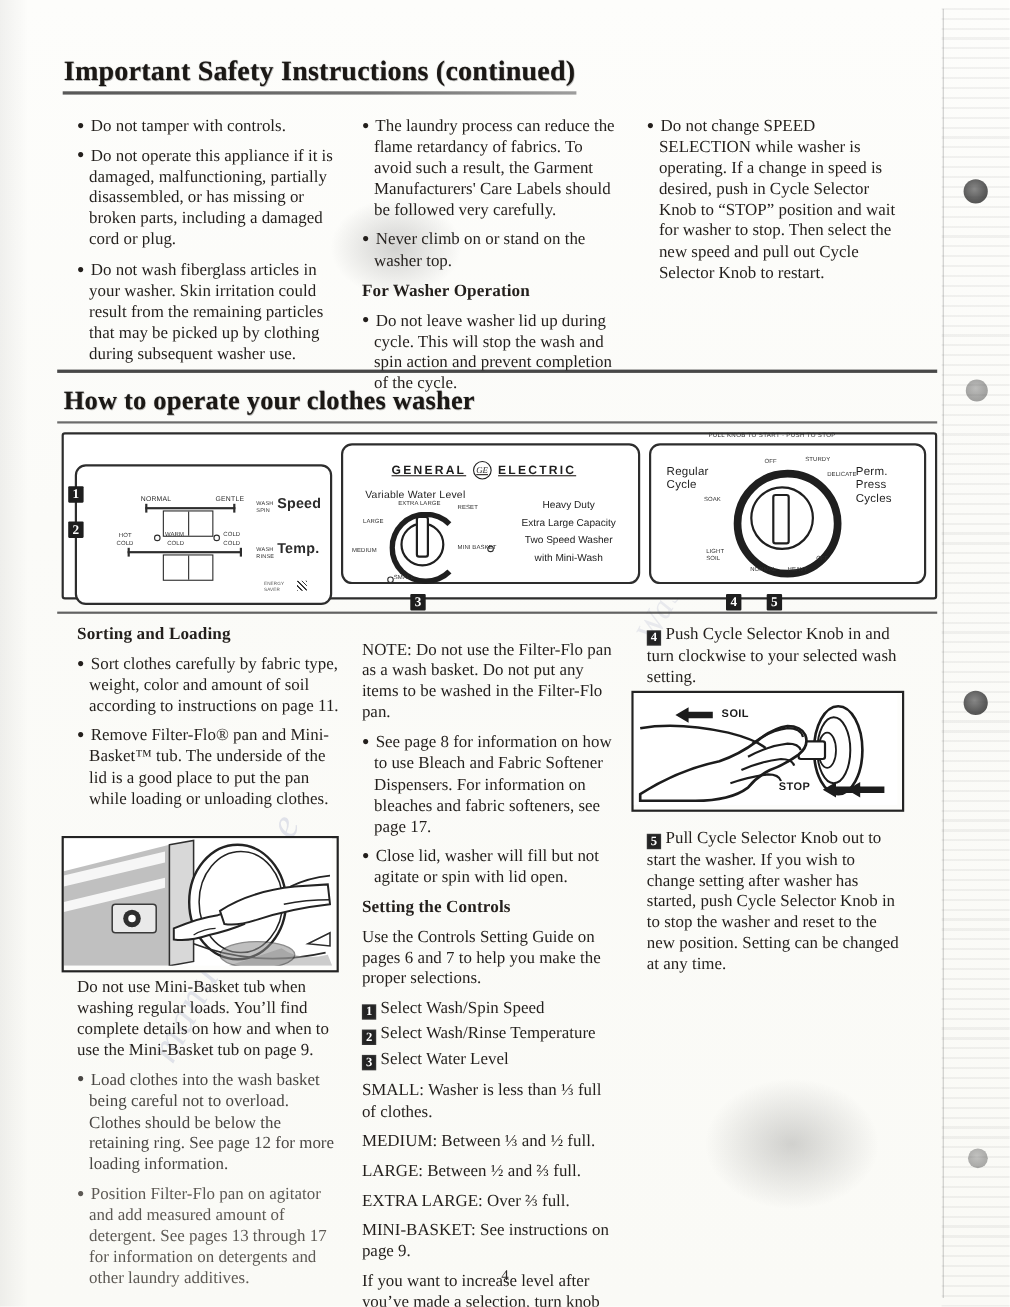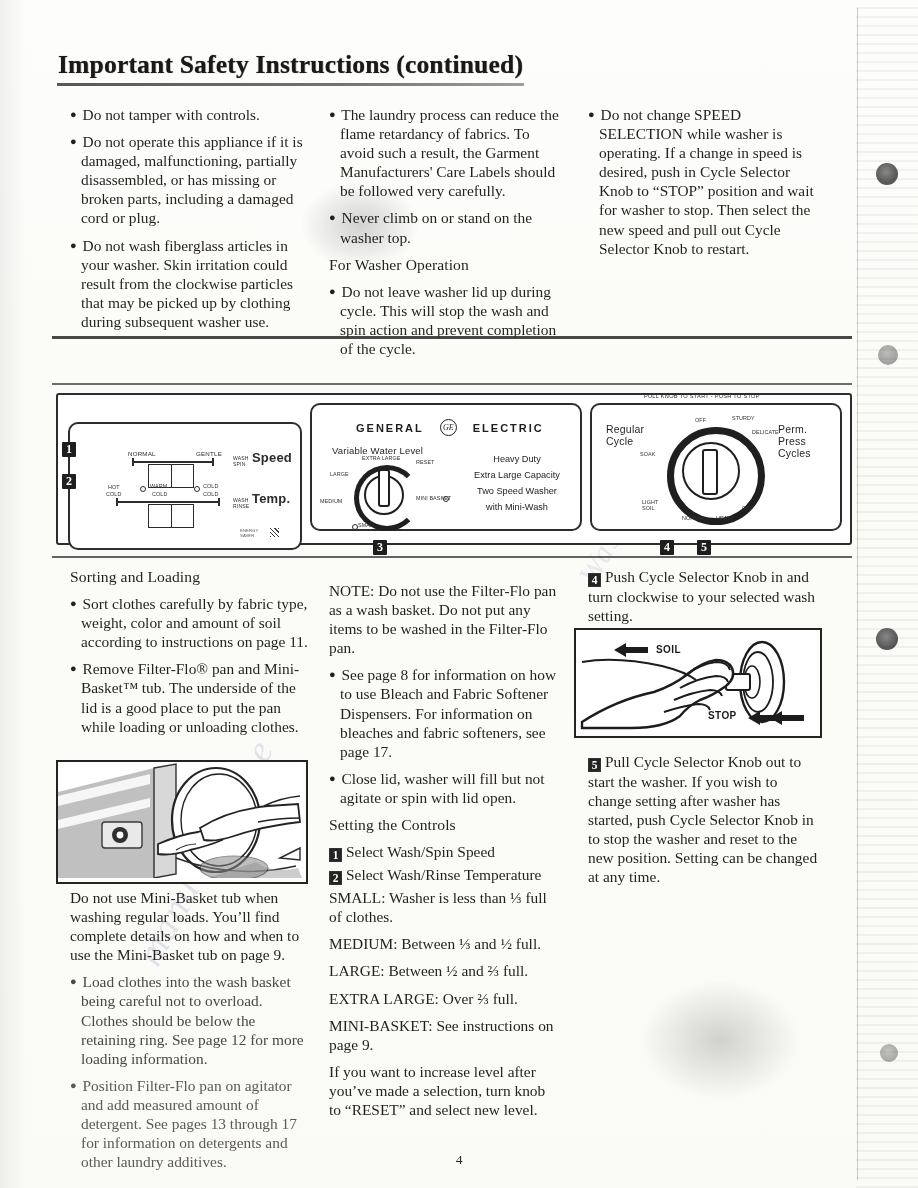--- a/index.html
+++ b/index.html
@@ -138,21 +138,21 @@
   .bullet-p {
     text-indent: -11px;
     padding-left: 11px;
   }
   .bullet {
     font-size: 11px;
     vertical-align: 2px;
     letter-spacing: 2px;
   }
   .subhead {
-    font-weight: normal;
+    font-weight: bold;
     margin: 0 0 1px 0;
     font-size: 15.6px;
     letter-spacing: .1px;
   }
   .faded { color: #4a4744; }
   .faded2 { color: #5d5954; }
 
   
   .numbox {
     display: inline-block;
@@ -318,35 +318,36 @@
   <div class="watermark wm1">e.com</div>
   <div class="watermark wm2">manualsonline</div>
   <div class="watermark wm3">Washer</div>
 
   <div class="section-head" id="title-safety">Important Safety Instructions (continued)</div>
   <div id="rule-under-title"></div>
 
   <div class="col" id="safety-col-1" style="left:58px; top:105px; width:255px;">
     <p class="bullet-p"><span class="bullet">●</span> <span>Do not tamper with controls.</span></p>
     <p class="bullet-p"><span class="bullet">●</span> <span>Do not operate this appliance if it is damaged, malfunctioning, partially disassembled, or has missing or broken parts, including a damaged cord or plug.</span></p>
-    <p class="bullet-p"><span class="bullet">●</span> <span>Do not wash fiberglass articles in your washer. Skin irritation could result from the clockwise particles that may be picked up by clothing during subsequent washer use.</span></p>
+    <p class="bullet-p"><span class="bullet">●</span> <span>Do not wash fiberglass articles in your washer. Skin irritation could result from the remaining particles that may be picked up by clothing during subsequent washer use.</span></p>
   </div>
 
   <div class="col" id="safety-col-2" style="left:317px; top:105px; width:243px;">
     <p class="bullet-p"><span class="bullet">●</span> <span>The laundry process can reduce the flame retardancy of fabrics. To avoid such a result, the Garment Manufacturers' Care Labels should be followed very carefully.</span></p>
     <p class="bullet-p"><span class="bullet">●</span> <span>Never climb on or stand on the washer top.</span></p>
     <p class="subhead">For Washer Operation</p>
     <p class="bullet-p"><span class="bullet">●</span> <span>Do not leave washer lid up during cycle. This will stop the wash and spin action and prevent completion of the cycle.</span></p>
   </div>
 
   <div class="col" id="safety-col-3" style="left:576px; top:105px; width:243px;">
     <p class="bullet-p"><span class="bullet">●</span> <span>Do not change SPEED SELECTION while washer is operating. If a change in speed is desired, push in Cycle Selector Knob to “STOP” position and wait for washer to stop. Then select the new speed and pull out Cycle Selector Knob to restart.</span></p>
   </div>
 
   <div id="rule-above-operate"></div>
+  <div class="section-head" id="title-operate">How to operate your clothes washer</div>
   <div id="rule-below-operate"></div>
 
   <div id="panel-art">
 
     <div class="panel-seg" id="seg-left">
       <div class="tinytext" style="left:58px; top:26px;">NORMAL</div>
       <div class="tinytext" style="left:126px; top:26px;">GENTLE</div>
       <div class="slider-rail" style="left:62px; top:37px; width:82px;"></div>
       <div class="rocker" style="left:78px; top:40px;">
           <span></span>
@@ -371,21 +372,21 @@
       <div class="tinytext" style="left:163px; top:32px; font-size:5px; line-height:5.5px;">WASH<br>SPIN</div>
       <div class="tinytext" style="left:182px; top:30px; font-size:13px; font-weight:bold;">Speed</div>
       <div class="tinytext" style="left:163px; top:74px; font-size:5px; line-height:5.5px;">WASH<br>RINSE</div>
       <div class="tinytext" style="left:182px; top:71px; font-size:13px; font-weight:bold;">Temp.</div>
 
       <div class="minitext" style="left:170px; top:105px; font-size:4.2px; line-height:4.8px; color:#5a5a5a;">ENERGY<br>SAVER</div>
       <div style="position:absolute;left:200px;top:104px;width:9px;height:9px;background:repeating-linear-gradient(45deg,#3a3a3a 0 1px,transparent 1px 3px);"></div>
     </div>
 
     <div class="panel-seg" id="seg-center">
-      <div style="position:absolute;left:44px;top:14px;display:flex;align-items:center;gap:16px;">
+      <div style="position:absolute;left:44px;top:14px;display:flex;align-items:center;gap:6px;text-decoration:underline;">
         <span style="font-family:'Liberation Sans',sans-serif;font-size:11px;font-weight:bold;letter-spacing:2px;color:#1d1d1d;">GENERAL</span>
         <span style="display:inline-block;width:15px;height:15px;border-radius:50%;border:1.4px solid #1d1d1d;font-family:'Liberation Serif',serif;font-size:8px;font-style:italic;text-align:center;line-height:15px;color:#1d1d1d;">GE</span>
         <span style="font-family:'Liberation Sans',sans-serif;font-size:11px;font-weight:bold;letter-spacing:2px;color:#1d1d1d;">ELECTRIC</span>
       </div>
 
       <div class="tinytext" style="left:20px;top:42px;font-size:9.5px;color:#1f1f1f;">Variable Water Level</div>
 
       <div class="knob-ring" style="left:42px; top:60px; width:56px; height:56px; border-width:5px; border-color:#1f1f1f; border-right-color:transparent;"></div>
       <div class="knob-body" style="left:52px; top:70px; width:36px; height:36px;"></div>
       <div class="knob-pointer" style="left:66px; top:64px; width:8px; height:34px;"></div>
@@ -469,22 +470,24 @@
     <p>Do not use Mini-Basket tub when washing regular loads. You’ll find complete details on how and when to use the Mini-Basket tub on page 9.</p>
     <p class="bullet-p faded"><span class="bullet">●</span> <span>Load clothes into the wash basket being careful not to overload. Clothes should be below the retaining ring. See page 12 for more loading information.</span></p>
     <p class="bullet-p faded2"><span class="bullet">●</span> <span>Position Filter-Flo pan on agitator and add measured amount of detergent. See pages 13 through 17 for information on detergents and other laundry additives.</span></p>
   </div>
 
   <div class="col" id="mid-col" style="left:317px; top:581px; width:244px;">
     <p>NOTE: Do not use the Filter-Flo pan as a wash basket. Do not put any items to be washed in the Filter-Flo pan.</p>
     <p class="bullet-p"><span class="bullet">●</span> <span>See page 8 for information on how to use Bleach and Fabric Softener Dispensers. For information on bleaches and fabric softeners, see page 17.</span></p>
     <p class="bullet-p"><span class="bullet">●</span> <span>Close lid, washer will fill but not agitate or spin with lid open.</span></p>
     <p class="subhead">Setting the Controls</p>
+    <p>Use the Controls Setting Guide on pages 6 and 7 to help you make the proper selections.</p>
     <p class="tight"><span class="numbox">1</span><span>Select Wash/Spin Speed</span></p>
     <p class="tight"><span class="numbox">2</span><span>Select Wash/Rinse Temperature</span></p>
+    <p><span class="numbox">3</span><span>Select Water Level</span></p>
     <p>SMALL: Washer is less than ⅓ full of clothes.</p>
     <p>MEDIUM: Between ⅓ and ½ full.</p>
     <p>LARGE: Between ½ and ⅔ full.</p>
     <p>EXTRA LARGE: Over ⅔ full.</p>
     <p>MINI-BASKET: See instructions on page 9.</p>
     <p>If you want to increase level after you’ve made a selection, turn knob to “RESET” and select new level.</p>
   </div>
 
   <div class="col" id="right-col" style="left:576px; top:567px; width:244px;">
     <p><span class="numbox">4</span><span>Push Cycle Selector Knob in and turn clockwise to your selected wash setting.</span></p>

